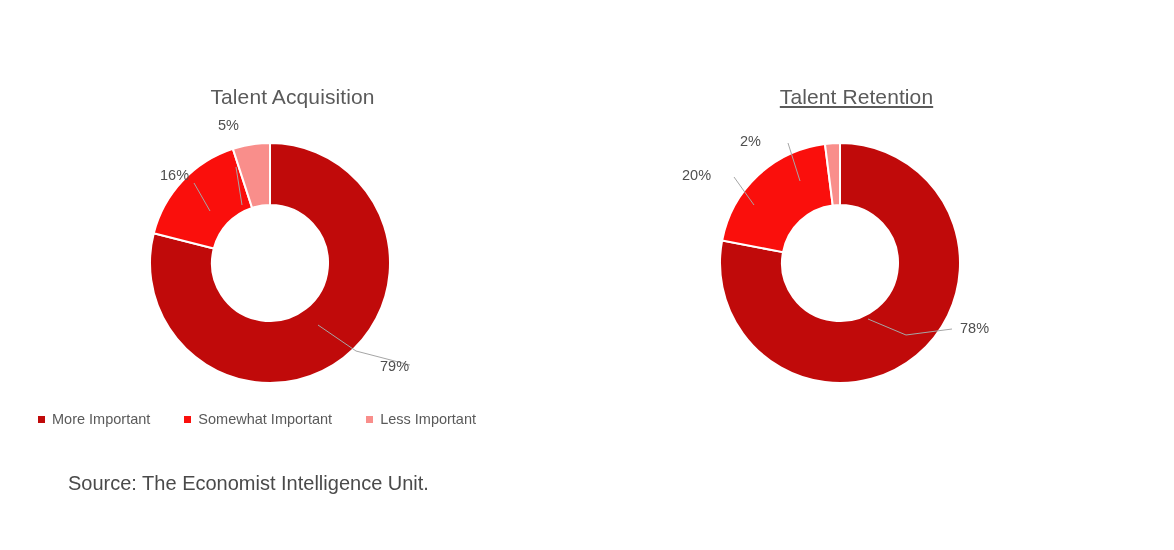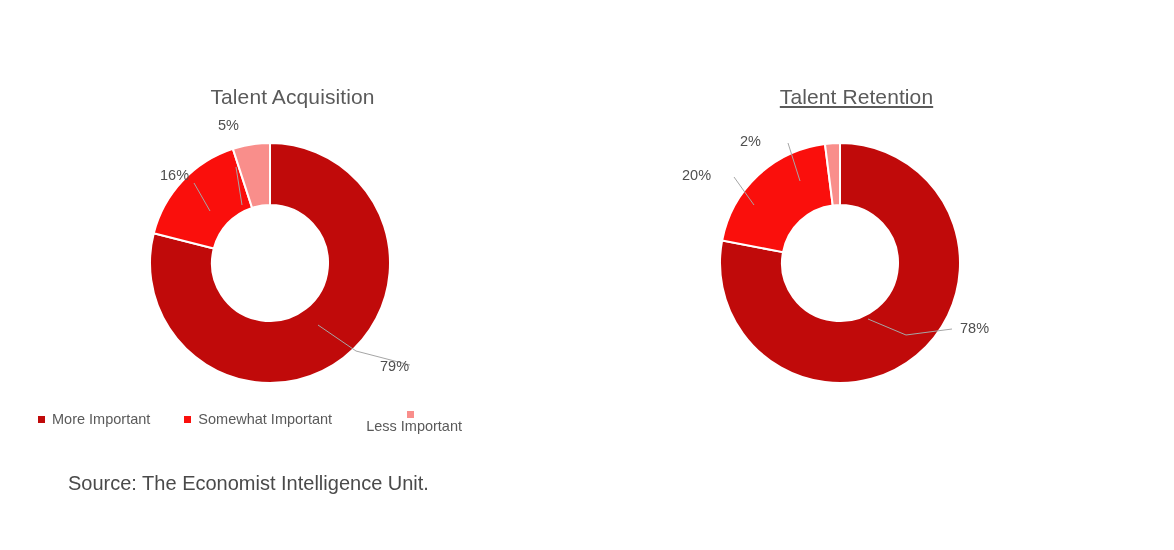--- a/index.html
+++ b/index.html
@@ -71,21 +71,21 @@
     align-items: flex-start;
     white-space: nowrap;
   }
   #legend-acquisition { left: 38px; }
 
   .legend-item {
     display: flex;
     align-items: center;
     margin-right: 34px;
   }
-  .legend-item:last-child { margin-right: 0; flex-direction: column; }
+  .legend-item:last-child { margin-right: 0; }
 
   .legend-swatch {
     width: 7px;
     height: 7px;
     margin-right: 7px;
     flex: 0 0 auto;
   }
   .legend-label {
     font-size: 14.5px;
     color: #5a5a5a;

